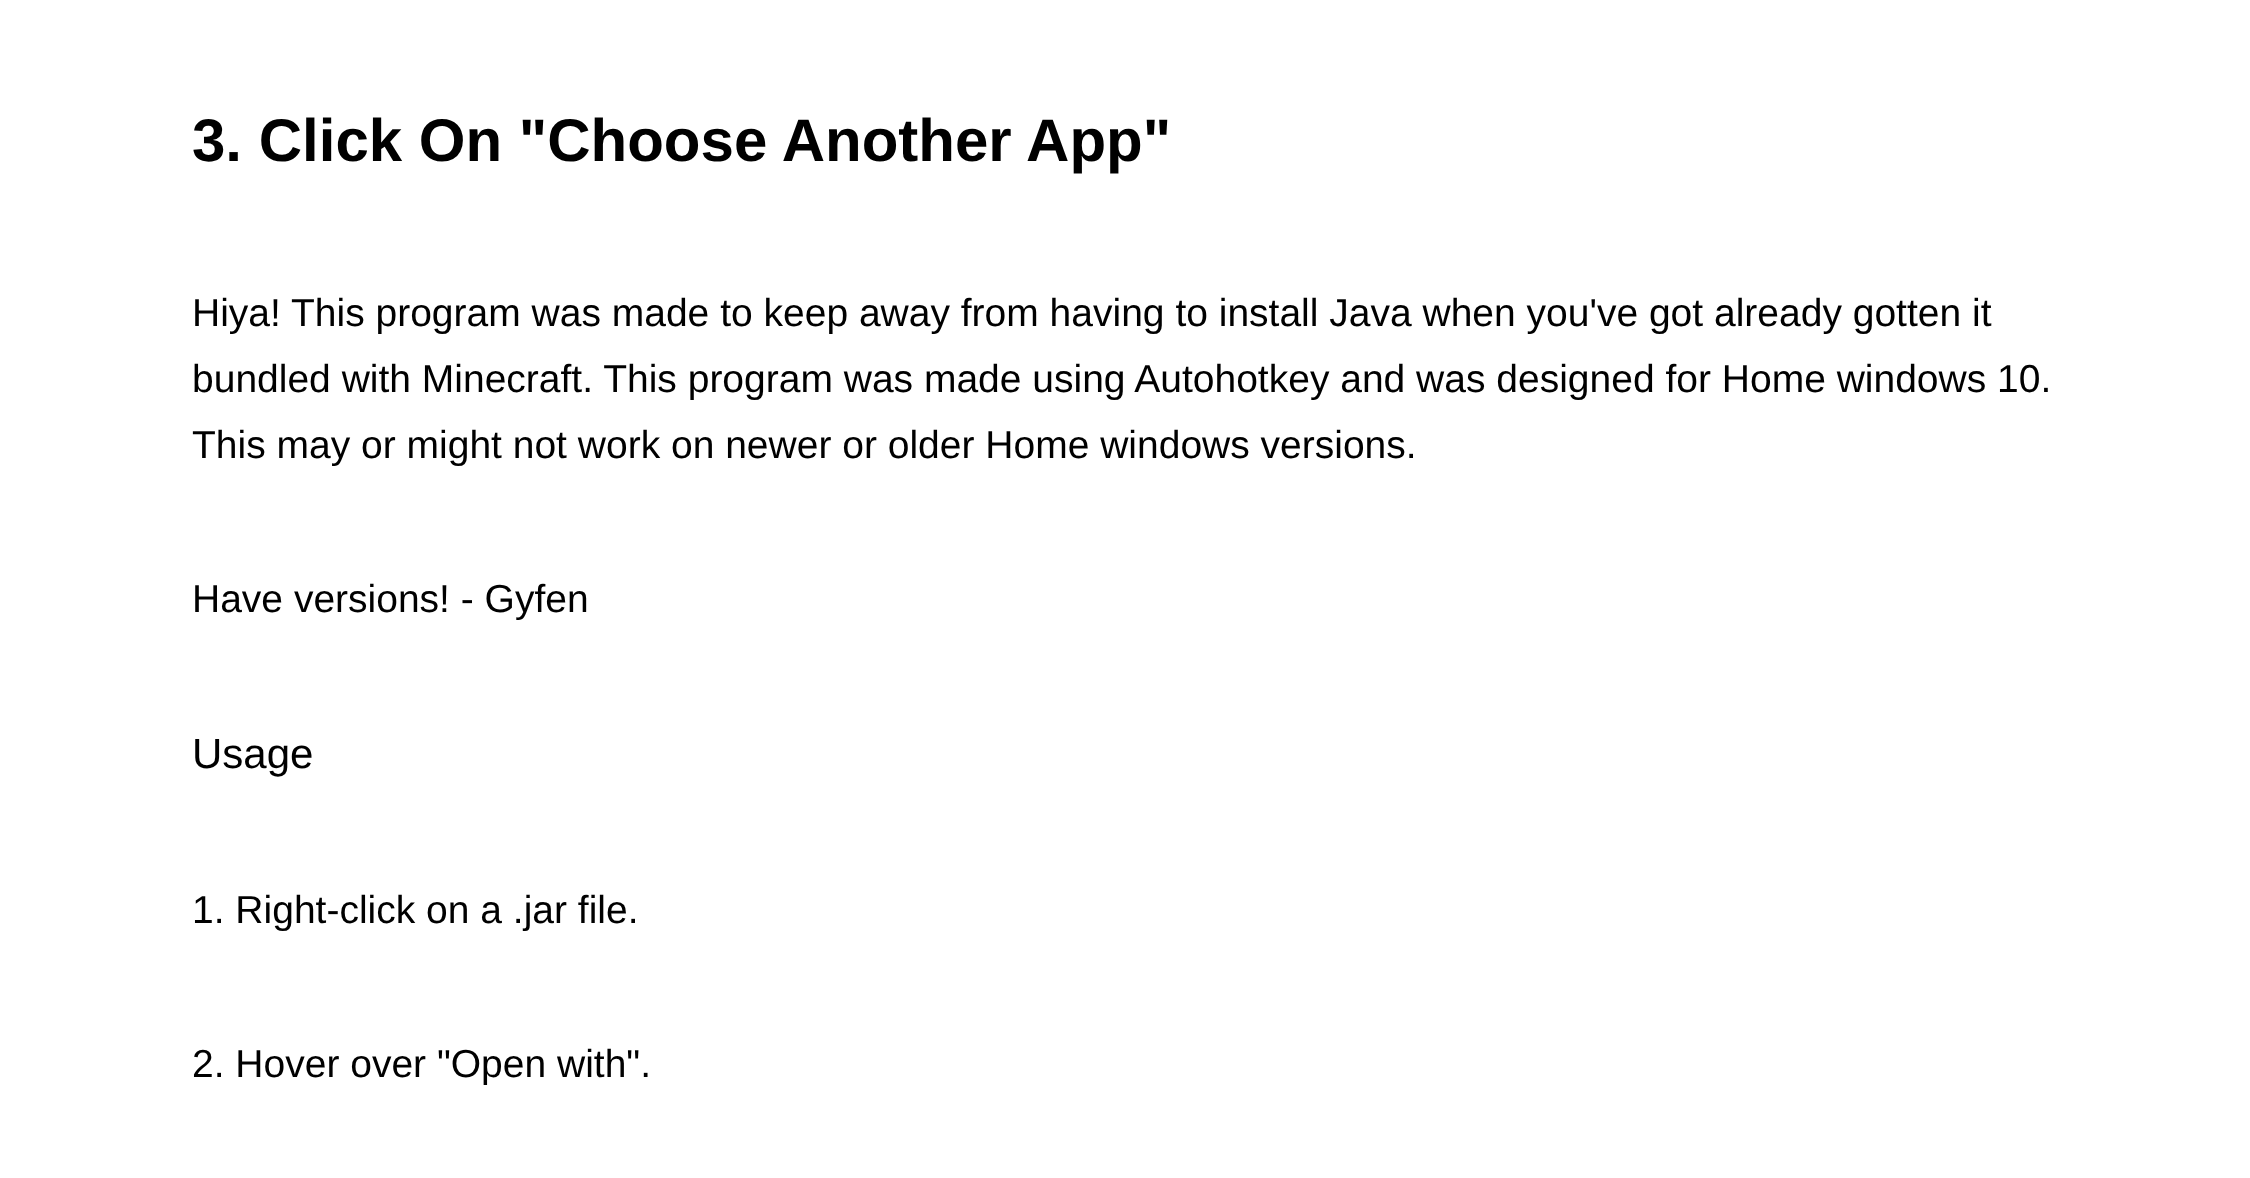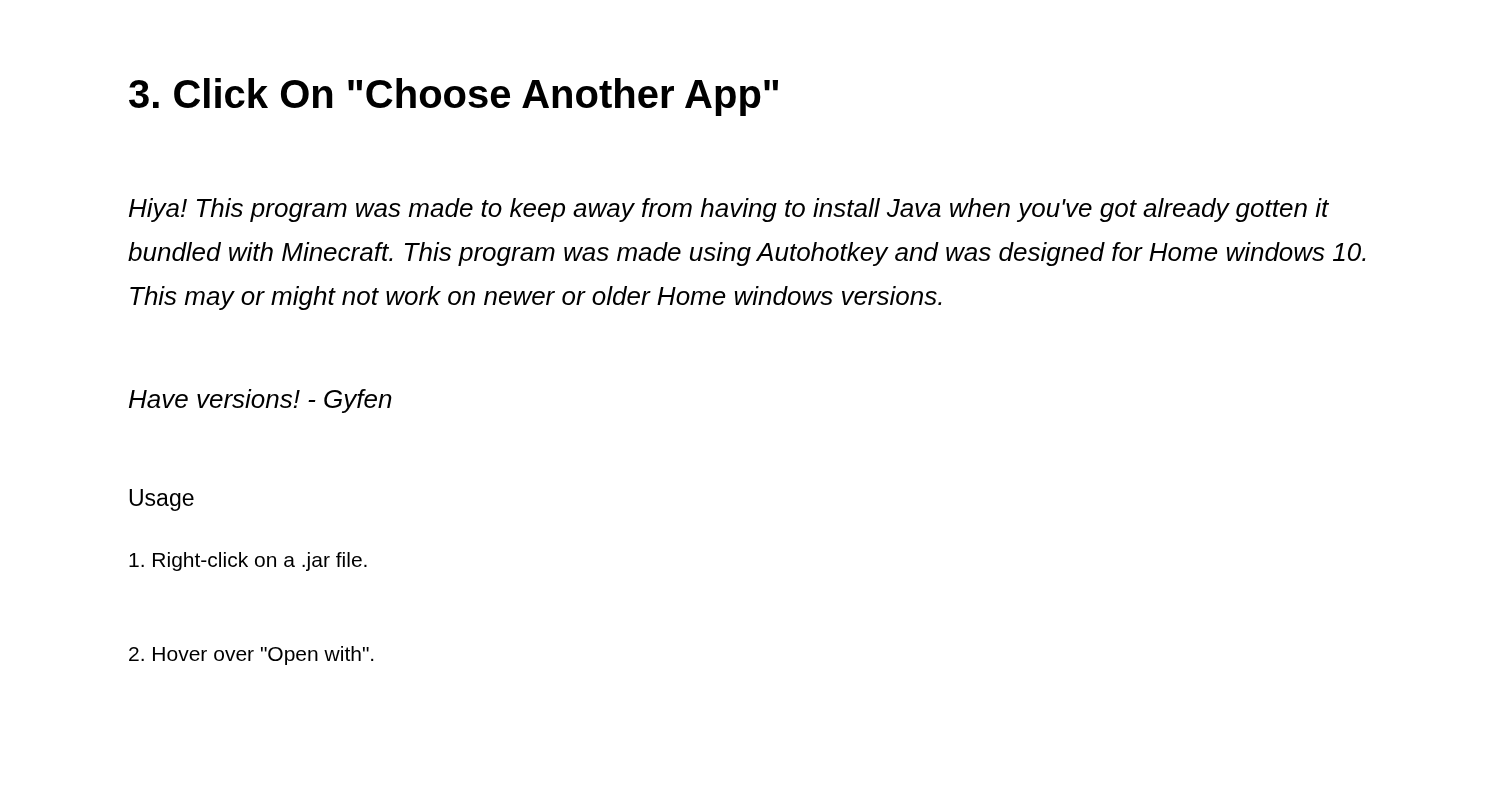--- a/index.html
+++ b/index.html
@@ -17,29 +17,28 @@
     .heading {
       font-size: 40px;
       font-weight: bold;
       margin-bottom: 68px;
       line-height: 1.2;
     }
     .paragraph {
       font-size: 26px;
       line-height: 1.7;
       margin-bottom: 58px;
-      font-style: italic;
     }
     .section-label {
-      font-size: 23px;
+      font-size: 28px;
       line-height: 1.7;
-      margin-bottom: 24px;
+      margin-bottom: 58px;
     }
     .step {
-      font-size: 21px;
+      font-size: 26px;
       line-height: 1.7;
       margin-bottom: 58px;
     }
     .step:last-child {
       margin-bottom: 0;
     }
   </style>
 </head>
 <body>
 

